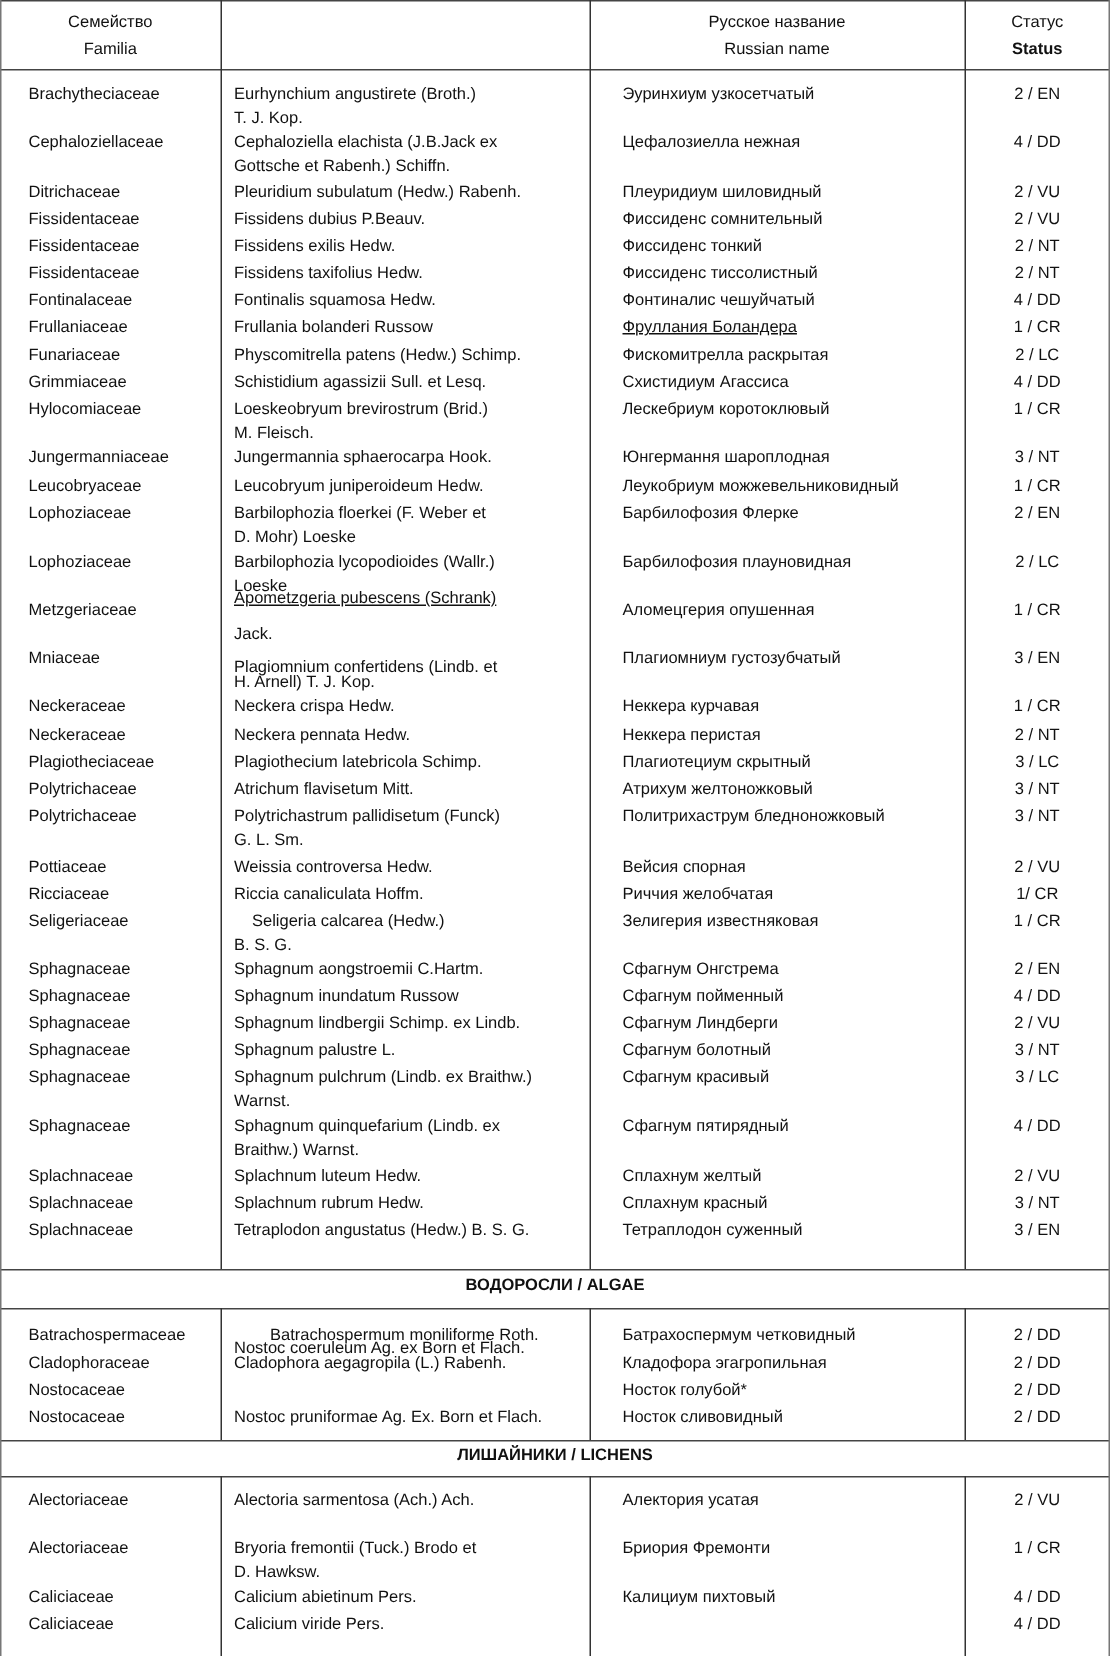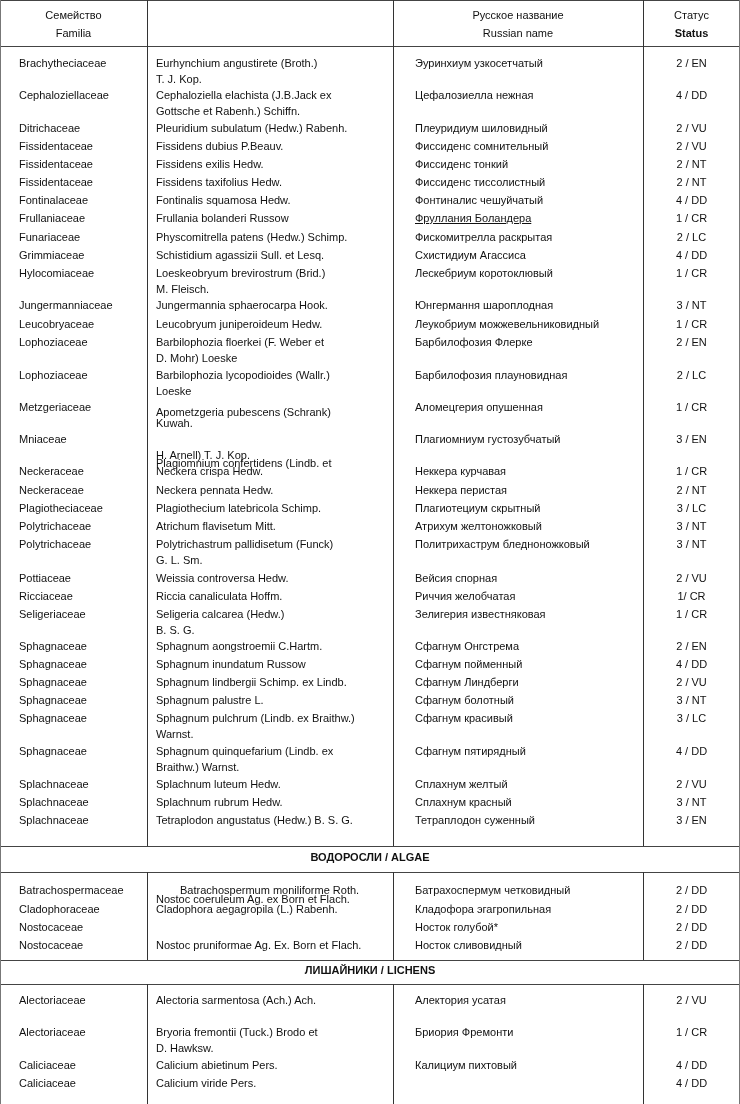--- a/index.html
+++ b/index.html
@@ -100,26 +100,26 @@
       <div class="cell lat" style="top: 335px;">Barbilophozia floerkei (F. Weber et</div>
       <div class="cell lat" style="top: 351px;">D. Mohr) Loeske</div>
       <div class="cell rus" style="top: 335px;">Барбилофозия Флерке</div>
       <div class="cell st" style="top: 335px;">2 / EN</div>
       <div class="cell fam" style="top: 368px;">Lophoziaceae</div>
       <div class="cell lat" style="top: 368px;">Barbilophozia lycopodioides (Wallr.)</div>
       <div class="cell lat" style="top: 384px;">Loeske</div>
       <div class="cell rus" style="top: 368px;">Барбилофозия плауновидная</div>
       <div class="cell st" style="top: 368px;">2 / LC</div>
       <div class="cell fam" style="top: 400px;">Metzgeriaceae</div>
-      <div class="cell lat" style="top: 405px;">Apometzgeria pubescens (Schrank)</div>
-      <div class="cell lat" style="top: 416px;">Kuwah.</div>
+      <div class="cell lat" style="top: 392px; text-decoration: underline;">Apometzgeria pubescens (Schrank)</div>
+      <div class="cell lat" style="top: 416px;">Jack.</div>
       <div class="cell rus" style="top: 400px;">Аломецгерия опушенная</div>
       <div class="cell st" style="top: 400px;">1 / CR</div>
       <div class="cell fam" style="top: 432px;">Mniaceae</div>
-      <div class="cell lat" style="top: 456px;">Plagiomnium confertidens (Lindb. et</div>
+      <div class="cell lat" style="top: 438px;">Plagiomnium confertidens (Lindb. et</div>
       <div class="cell lat" style="top: 448px;">H. Arnell) T. J. Kop.</div>
       <div class="cell rus" style="top: 432px;">Плагиомниум густозубчатый</div>
       <div class="cell st" style="top: 432px;">3 / EN</div>
       <div class="cell fam" style="top: 464px;">Neckeraceae</div>
       <div class="cell lat" style="top: 464px;">Neckera crispa Hedw.</div>
       <div class="cell rus" style="top: 464px;">Неккера курчавая</div>
       <div class="cell st" style="top: 464px;">1 / CR</div>
       <div class="cell fam" style="top: 483px;">Neckeraceae</div>
       <div class="cell lat" style="top: 483px;">Neckera pennata Hedw.</div>
       <div class="cell rus" style="top: 483px;">Неккера перистая</div>
@@ -139,21 +139,21 @@
       <div class="cell st" style="top: 537px;">3 / NT</div>
       <div class="cell fam" style="top: 571px;">Pottiaceae</div>
       <div class="cell lat" style="top: 571px;">Weissia controversa Hedw.</div>
       <div class="cell rus" style="top: 571px;">Вейсия спорная</div>
       <div class="cell st" style="top: 571px;">2 / VU</div>
       <div class="cell fam" style="top: 589px;">Ricciaceae</div>
       <div class="cell lat" style="top: 589px;">Riccia canaliculata Hoffm.</div>
       <div class="cell rus" style="top: 589px;">Риччия желобчатая</div>
       <div class="cell st" style="top: 589px;">1/ CR</div>
       <div class="cell fam" style="top: 607px;">Seligeriaceae</div>
-      <div class="cell lat" style="top: 607px;">Seligeria calcarea (Hedw.)</div>
+      <div class="cell lat" style="top: 607px; margin-left: 12px;">Seligeria calcarea (Hedw.)</div>
       <div class="cell lat" style="top: 623px;">B. S. G.</div>
       <div class="cell rus" style="top: 607px;">Зелигерия известняковая</div>
       <div class="cell st" style="top: 607px;">1 / CR</div>
       <div class="cell fam" style="top: 639px;">Sphagnaceae</div>
       <div class="cell lat" style="top: 639px;">Sphagnum aongstroemii C.Hartm.</div>
       <div class="cell rus" style="top: 639px;">Сфагнум Онгстрема</div>
       <div class="cell st" style="top: 639px;">2 / EN</div>
       <div class="cell fam" style="top: 657px;">Sphagnaceae</div>
       <div class="cell lat" style="top: 657px;">Sphagnum inundatum Russow</div>
       <div class="cell rus" style="top: 657px;">Сфагнум пойменный</div>

